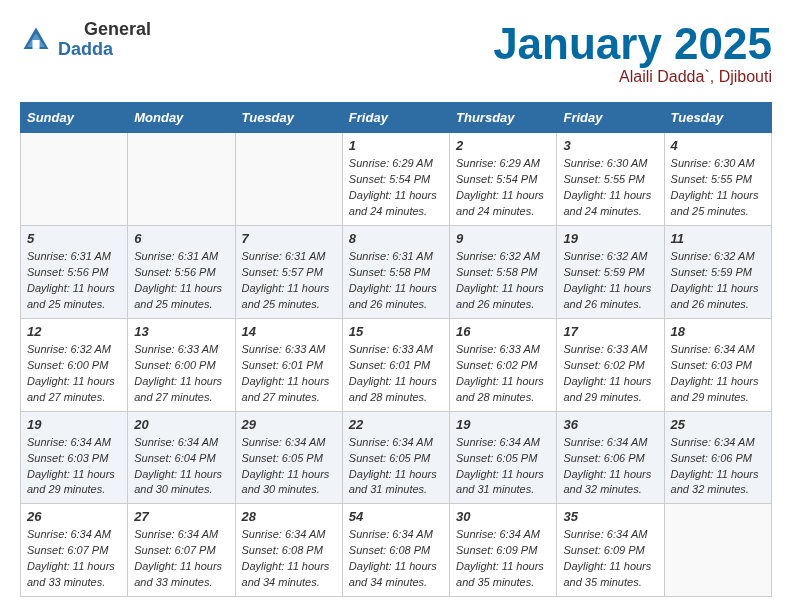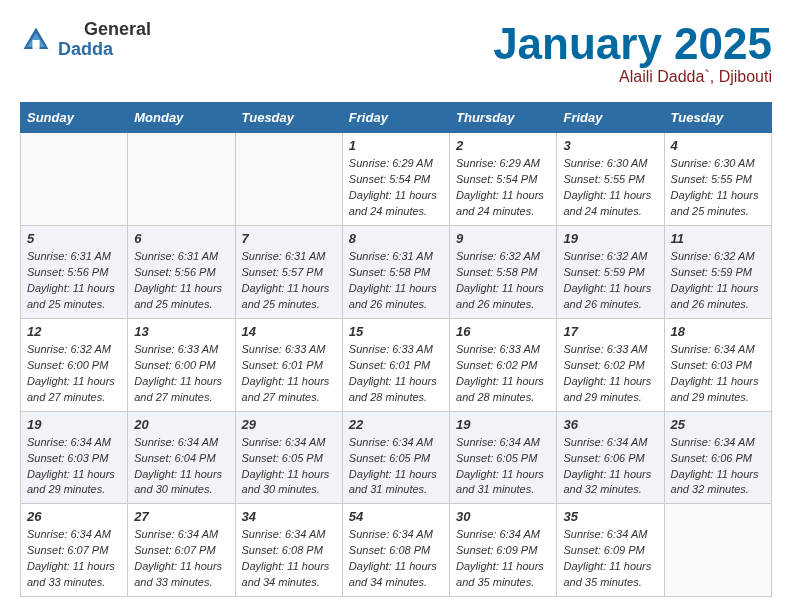--- a/index.html
+++ b/index.html
@@ -245,21 +245,21 @@
       <tr>
         <td>
           <span class="day-number">26</span>
           <div class="day-info">Sunrise: 6:34 AM<br>Sunset: 6:07 PM<br>Daylight: 11 hours and 33 minutes.</div>
         </td>
         <td>
           <span class="day-number">27</span>
           <div class="day-info">Sunrise: 6:34 AM<br>Sunset: 6:07 PM<br>Daylight: 11 hours and 33 minutes.</div>
         </td>
         <td>
-          <span class="day-number">34</span>
+          <span class="day-number">28</span>
           <div class="day-info">Sunrise: 6:34 AM<br>Sunset: 6:08 PM<br>Daylight: 11 hours and 34 minutes.</div>
         </td>
         <td>
           <span class="day-number">54</span>
           <div class="day-info">Sunrise: 6:34 AM<br>Sunset: 6:08 PM<br>Daylight: 11 hours and 34 minutes.</div>
         </td>
         <td>
           <span class="day-number">30</span>
           <div class="day-info">Sunrise: 6:34 AM<br>Sunset: 6:09 PM<br>Daylight: 11 hours and 35 minutes.</div>
         </td>

